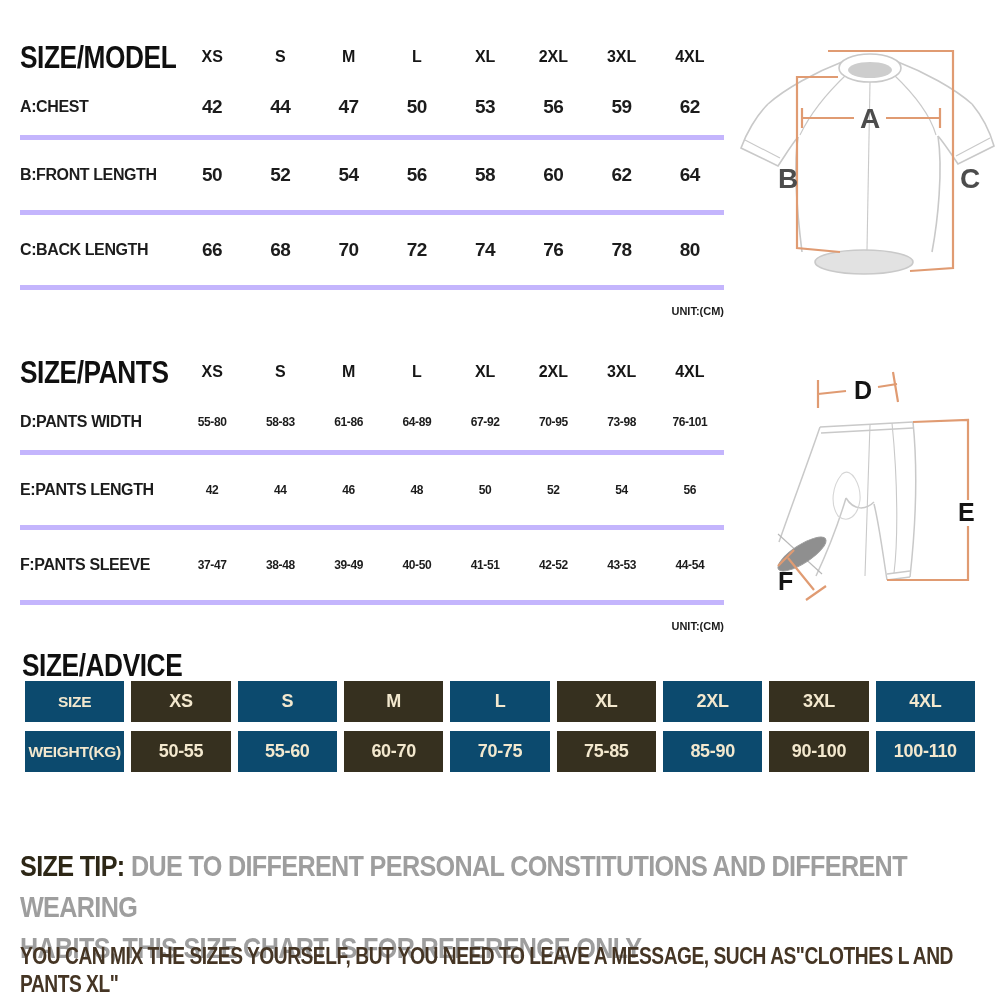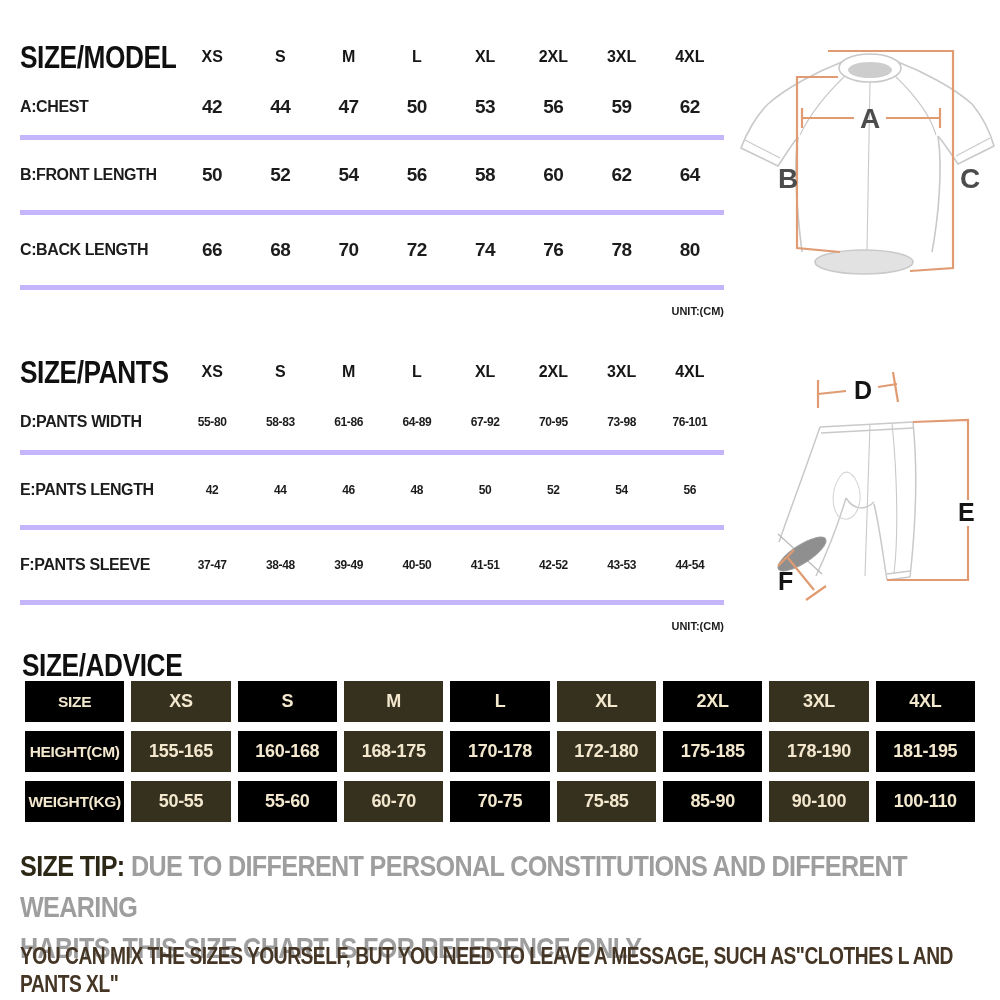--- a/index.html
+++ b/index.html
@@ -28,21 +28,21 @@
   .diagram text{font-family:"Liberation Sans",sans-serif;font-weight:700;}
   .abc{fill:#4c4c4c;font-size:28px;}
   .def{fill:#141414;font-size:25px;}
 
   
   .advice-title{position:absolute;left:22px;top:647px;}
   .advice-table{position:absolute;left:25px;top:681px;width:950px;
     display:flex;flex-direction:column;gap:9px;}
   .arow{display:grid;grid-template-columns:repeat(9,1fr);gap:7px;}
   .acell{height:41px;display:flex;align-items:center;justify-content:center;
-    background:#000000;color:#f3e8ce;font-weight:700;font-size:18px;letter-spacing:-.3px;}
+    background:#0c4a6e;color:#f3e8ce;font-weight:700;font-size:18px;letter-spacing:-.3px;}
   .arow .acell:nth-child(even){background:#36301f;}
   .acell.lbl{font-size:15.5px;}
 
   
   .tip{position:absolute;left:20px;top:845px;width:1175px;
     transform:scaleX(.84);transform-origin:0 0;
     font-size:30px;font-weight:600;color:#9e9e9e;line-height:1.37;letter-spacing:-.8px;}
   .tip .tlabel{color:#2d2716;font-weight:800;}
   .note{position:absolute;left:20px;top:942px;width:1225px;
     transform:scaleX(.8);transform-origin:0 0;
@@ -209,31 +209,20 @@
     <div class="acell">XS</div>
     <div class="acell">S</div>
     <div class="acell">M</div>
     <div class="acell">L</div>
     <div class="acell">XL</div>
     <div class="acell">2XL</div>
     <div class="acell">3XL</div>
     <div class="acell">4XL</div>
   </div>
   <div class="arow">
-    <div class="acell lbl">HEIGHT(CM)</div>
-    <div class="acell">155-165</div>
-    <div class="acell">160-168</div>
-    <div class="acell">168-175</div>
-    <div class="acell">170-178</div>
-    <div class="acell">172-180</div>
-    <div class="acell">175-185</div>
-    <div class="acell">178-190</div>
-    <div class="acell">181-195</div>
-  </div>
-  <div class="arow">
     <div class="acell lbl">WEIGHT(KG)</div>
     <div class="acell">50-55</div>
     <div class="acell">55-60</div>
     <div class="acell">60-70</div>
     <div class="acell">70-75</div>
     <div class="acell">75-85</div>
     <div class="acell">85-90</div>
     <div class="acell">90-100</div>
     <div class="acell">100-110</div>
   </div>

